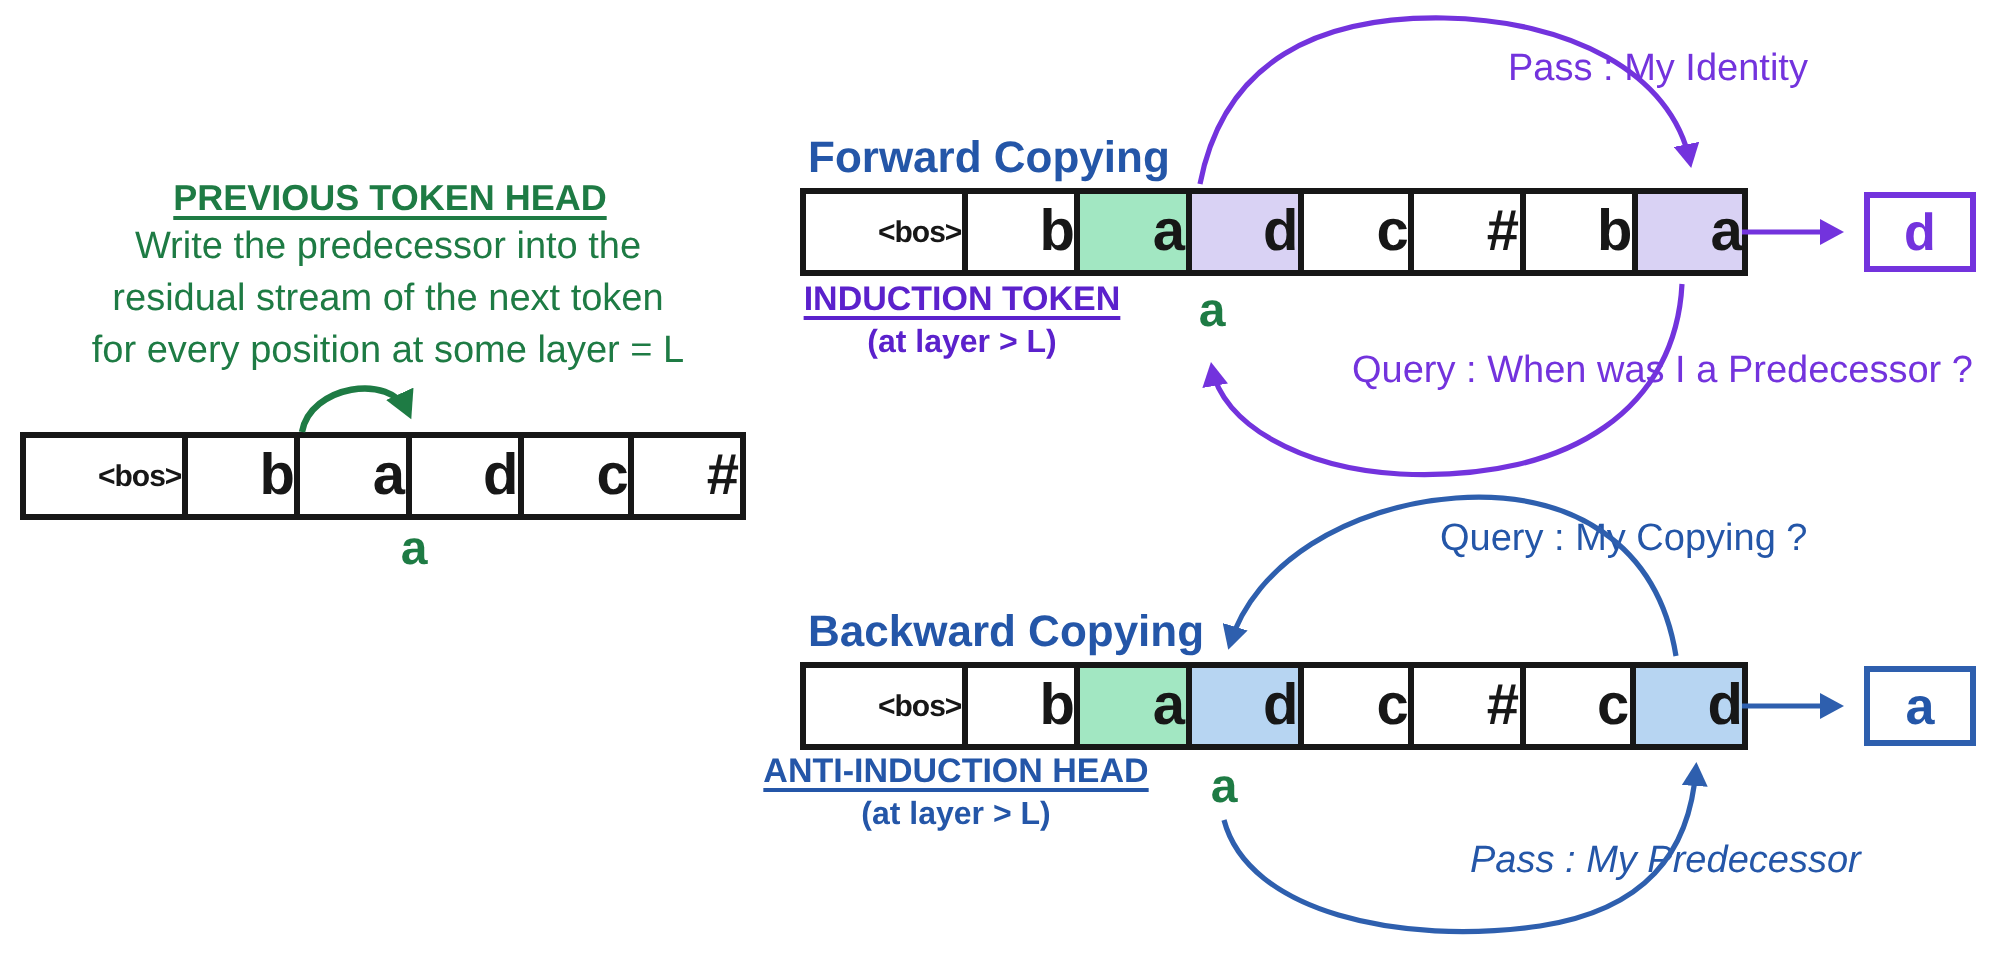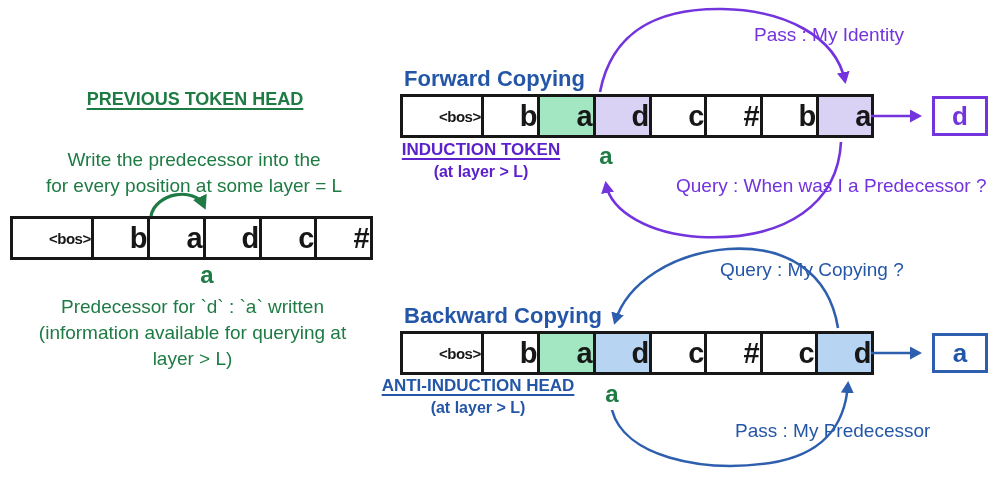--- a/index.html
+++ b/index.html
@@ -50,22 +50,23 @@
   .stroke-blue{stroke:var(--blue-arc);}
   .stroke-green{stroke:var(--green);}
 </style>
 </head>
 <body>
 
 <div id="canvas">
 
   <div class="abs green-text heading centered" style="left:20px;top:89px;width:350px;font-size:18px;">PREVIOUS TOKEN HEAD</div>
 
-  <div class="abs green-text centered" style="left:8px;top:111px;width:372px;font-size:19px;line-height:26px;margin-top:36px;">
+  <div class="abs green-text centered" style="left:8px;top:111px;width:372px;font-size:19px;line-height:26px;">
     <div>Write the predecessor into the</div>
+    <div>residual stream of the next token</div>
     <div>for every position at some layer = L</div>
   </div>
 
   <div class="token-row" style="left:10px;top:216px;width:338px;">
       <div class="cell bos">
         <span>&lt;bos&gt;</span>
       </div>
       <div class="cell">
         <span>b</span>
       </div>
@@ -78,25 +79,20 @@
       <div class="cell">
         <span>c</span>
       </div>
       <div class="cell">
         <span>#</span>
       </div>
     </div>
 
   <div class="abs green-text a-label" style="left:187px;top:261px;width:40px;">a</div>
 
-  <div class="abs green-text centered" style="left:5px;top:294px;width:375px;font-size:19px;line-height:26px;">
-    <div>Predecessor for `d` : `a` written</div>
-    <div>(information available for querying at</div>
-    <div>layer &gt; L)</div>
-  </div>
 
   <div class="abs blue-text section-title" style="left:404px;top:66px;">Forward Copying</div>
 
   <div class="token-row" style="left:400px;top:94px;width:468px;">
       <div class="cell bos">
         <span>&lt;bos&gt;</span>
       </div>
       <div class="cell">
         <span>b</span>
       </div>
@@ -158,21 +154,21 @@
         <span>d</span>
       </div>
     </div>
 
   <div class="abs blue-text heading centered" style="left:366px;top:376px;width:224px;font-size:17px;">ANTI-INDUCTION HEAD</div>
   <div class="abs blue-text centered" style="left:366px;top:399px;width:224px;font-size:16px;font-weight:bold;">(at layer &gt; L)</div>
 
   <div class="abs green-text a-label" style="left:592px;top:380px;width:40px;">a</div>
 
   <div class="abs blue-text arc-label" style="left:720px;top:259px;">Query : My Copying ?</div>
-  <div class="abs blue-text arc-label" style="left:735px;top:420px;">Pass : My Predecessor</div>
+  <div class="abs blue-text arc-label" style="left:735px;top:420px;font-style:italic;">Pass : My Predecessor</div>
 
   <div class="out-box out-blue" style="left:932px;top:333px;">a</div>
 
   <svg id="arcs" width="1007" height="481" viewBox="0 0 1007 481">
     <defs>
       <marker id="ah-purple" markerWidth="13" markerHeight="13" refX="9" refY="6.5" orient="auto" markerUnits="userSpaceOnUse">
         <path d="M0,0 L12,6.5 L0,13 Z" style="fill:var(--purple)"></path>
       </marker>
       <marker id="ah-blue" markerWidth="13" markerHeight="13" refX="9" refY="6.5" orient="auto" markerUnits="userSpaceOnUse">
         <path d="M0,0 L12,6.5 L0,13 Z" style="fill:var(--blue-arc)"></path>

